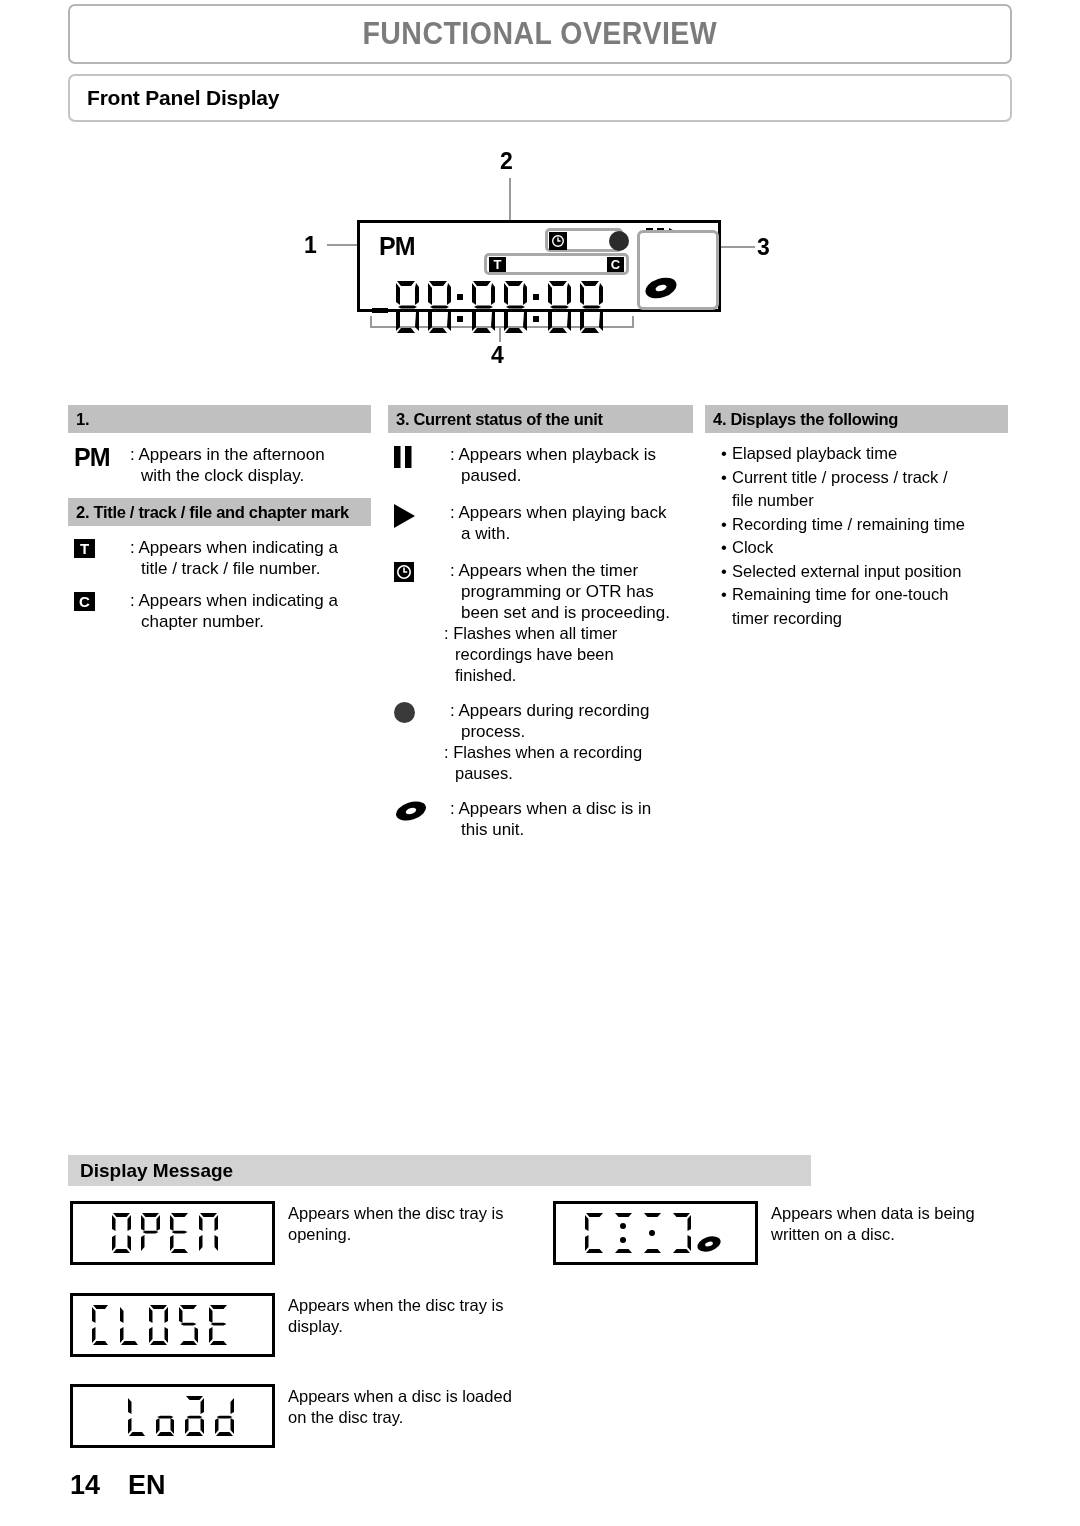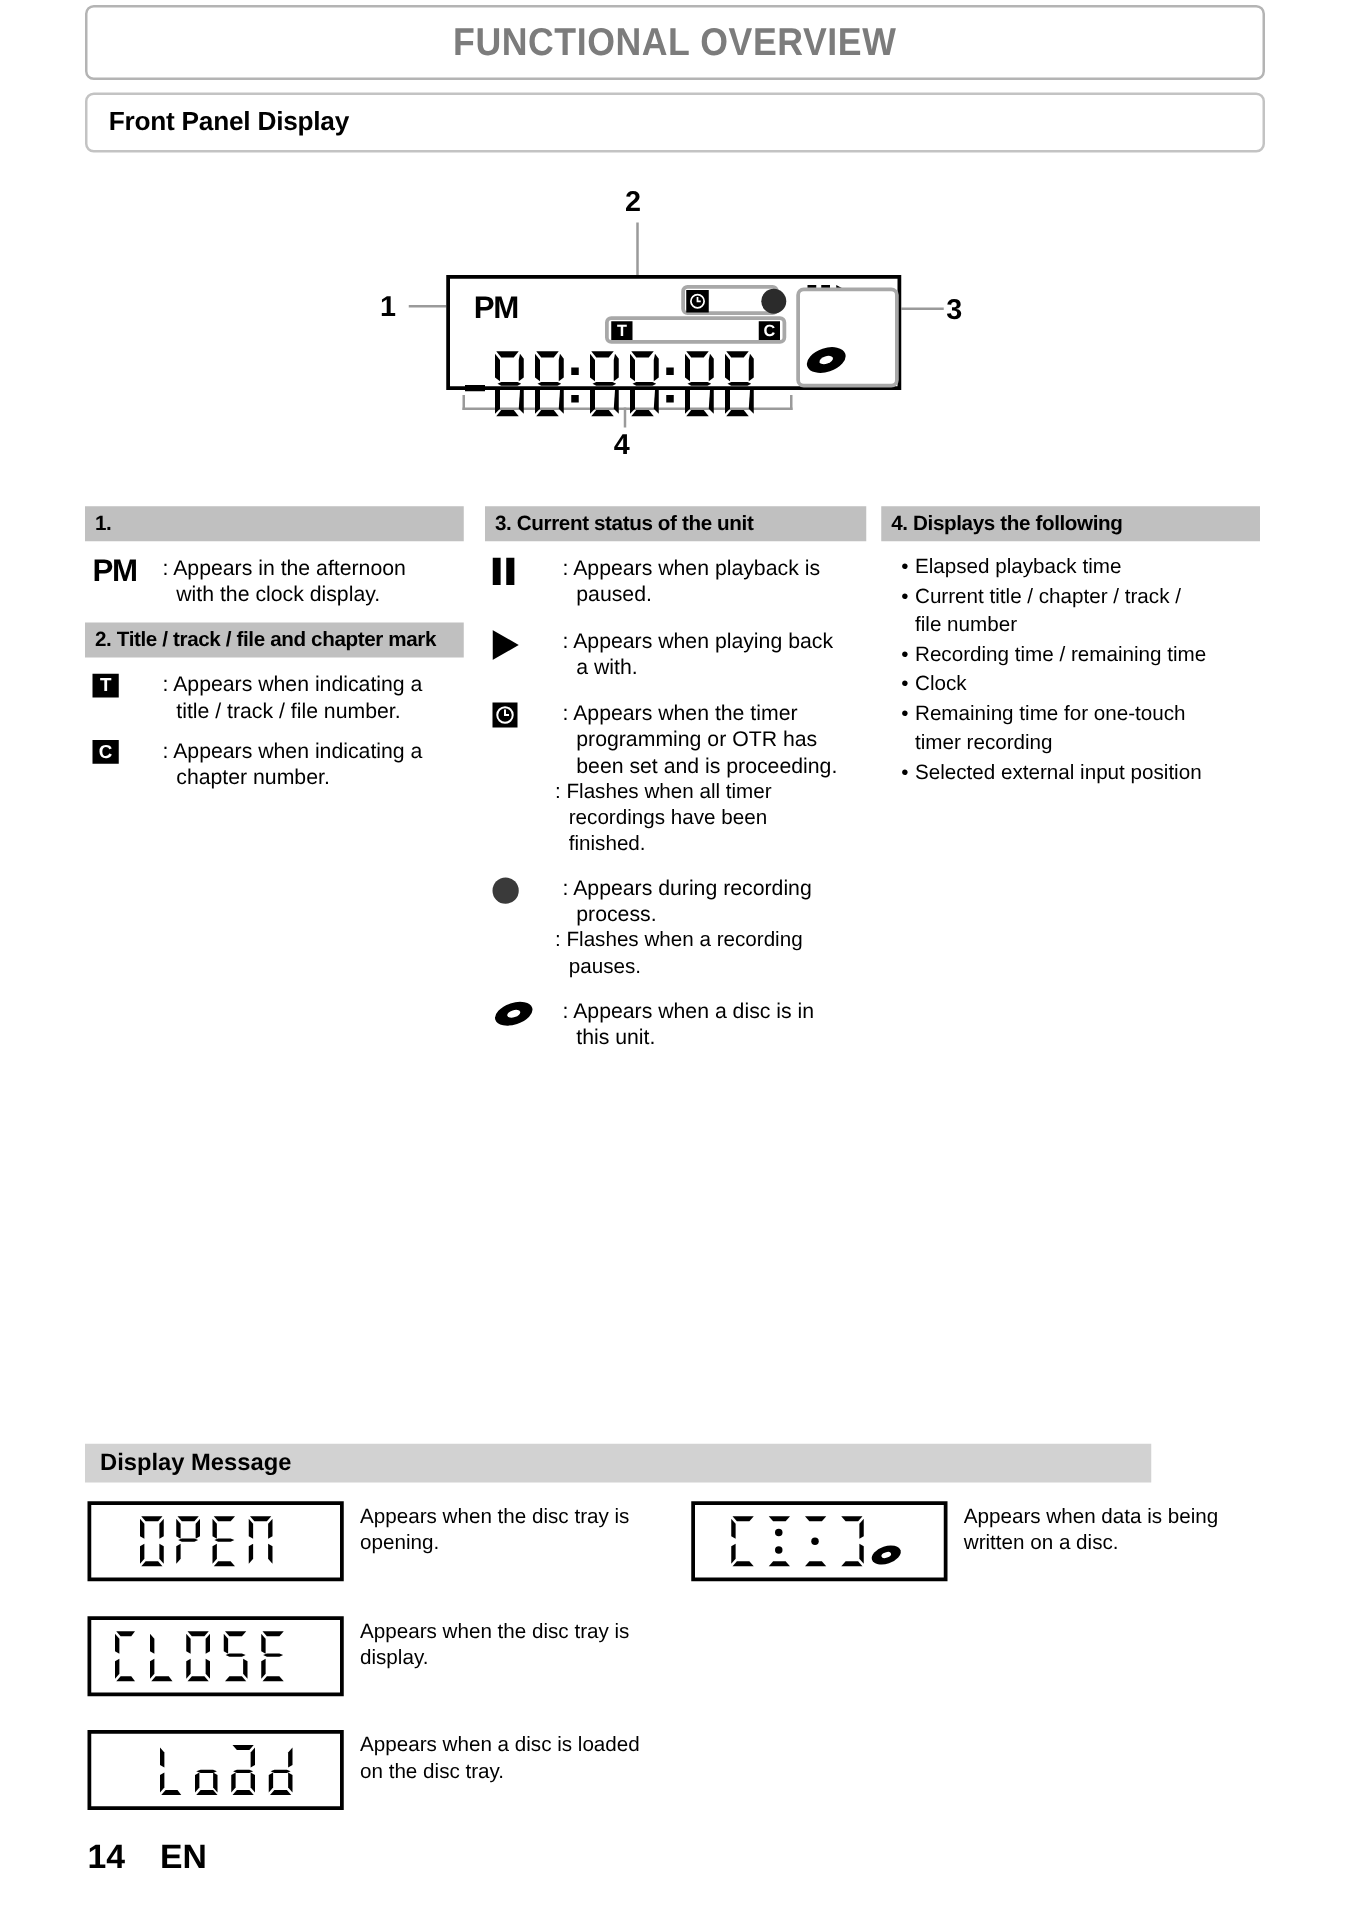--- a/index.html
+++ b/index.html
@@ -104,21 +104,21 @@
   .cont{font-size:16.5px;line-height:21px;margin-left:56px;}
   .cont .sub{display:block;padding-left:11px;}
   .bullets{margin-top:9px;padding-left:16px;}
   .bullets li{font-size:16.5px;line-height:23.5px;list-style:none;position:relative;padding-left:11px;}
   .bullets li:before{content:"\2022";position:absolute;left:0;top:0;}
   .bullets li .sub{display:block;}
   .pmglyph{font-size:25px;font-weight:bold;letter-spacing:-1px;line-height:22px;}
 
   
   .dm-bar{
-    position:absolute;left:68px;top:1155px;width:853px;height:31px;background:#d2d2d2;
+    position:absolute;left:68px;top:1155px;width:743px;height:31px;background:#d2d2d2;
     display:flex;align-items:center;
   }
   .dm-bar span{font-size:19px;font-weight:bold;padding-left:12px;}
   .dm{position:absolute;}
   .dm-box{
     border:3px solid #000;background:#fff;width:205px;height:64px;box-sizing:border-box;
     display:flex;align-items:center;justify-content:center;
   }
   .dm-text{font-size:16.5px;line-height:21px;}
 
@@ -381,30 +381,30 @@
           <span class="sub">this unit.</span>
         </div>
       </div>
     </div>
 
     <div class="col col3">
       <div class="bar">4. Displays the following</div>
       <ul class="bullets">
         <li><span>Elapsed playback time</span></li>
         <li>
-          <span>Current title / chapter / track /</span>
+          <span>Current title / process / track /</span>
           <span class="sub">file number</span>
         </li>
         <li><span>Recording time / remaining time</span></li>
         <li><span>Clock</span></li>
+        <li><span>Selected external input position</span></li>
         <li>
           <span>Remaining time for one-touch</span>
           <span class="sub">timer recording</span>
         </li>
-        <li><span>Selected external input position</span></li>
       </ul>
     </div>
   </div>
 
   <div class="dm-bar">
     <span>Display Message</span>
   </div>
 
   <div class="dm" style="left:70px;top:1201px;">
     <div style="display:flex;">

